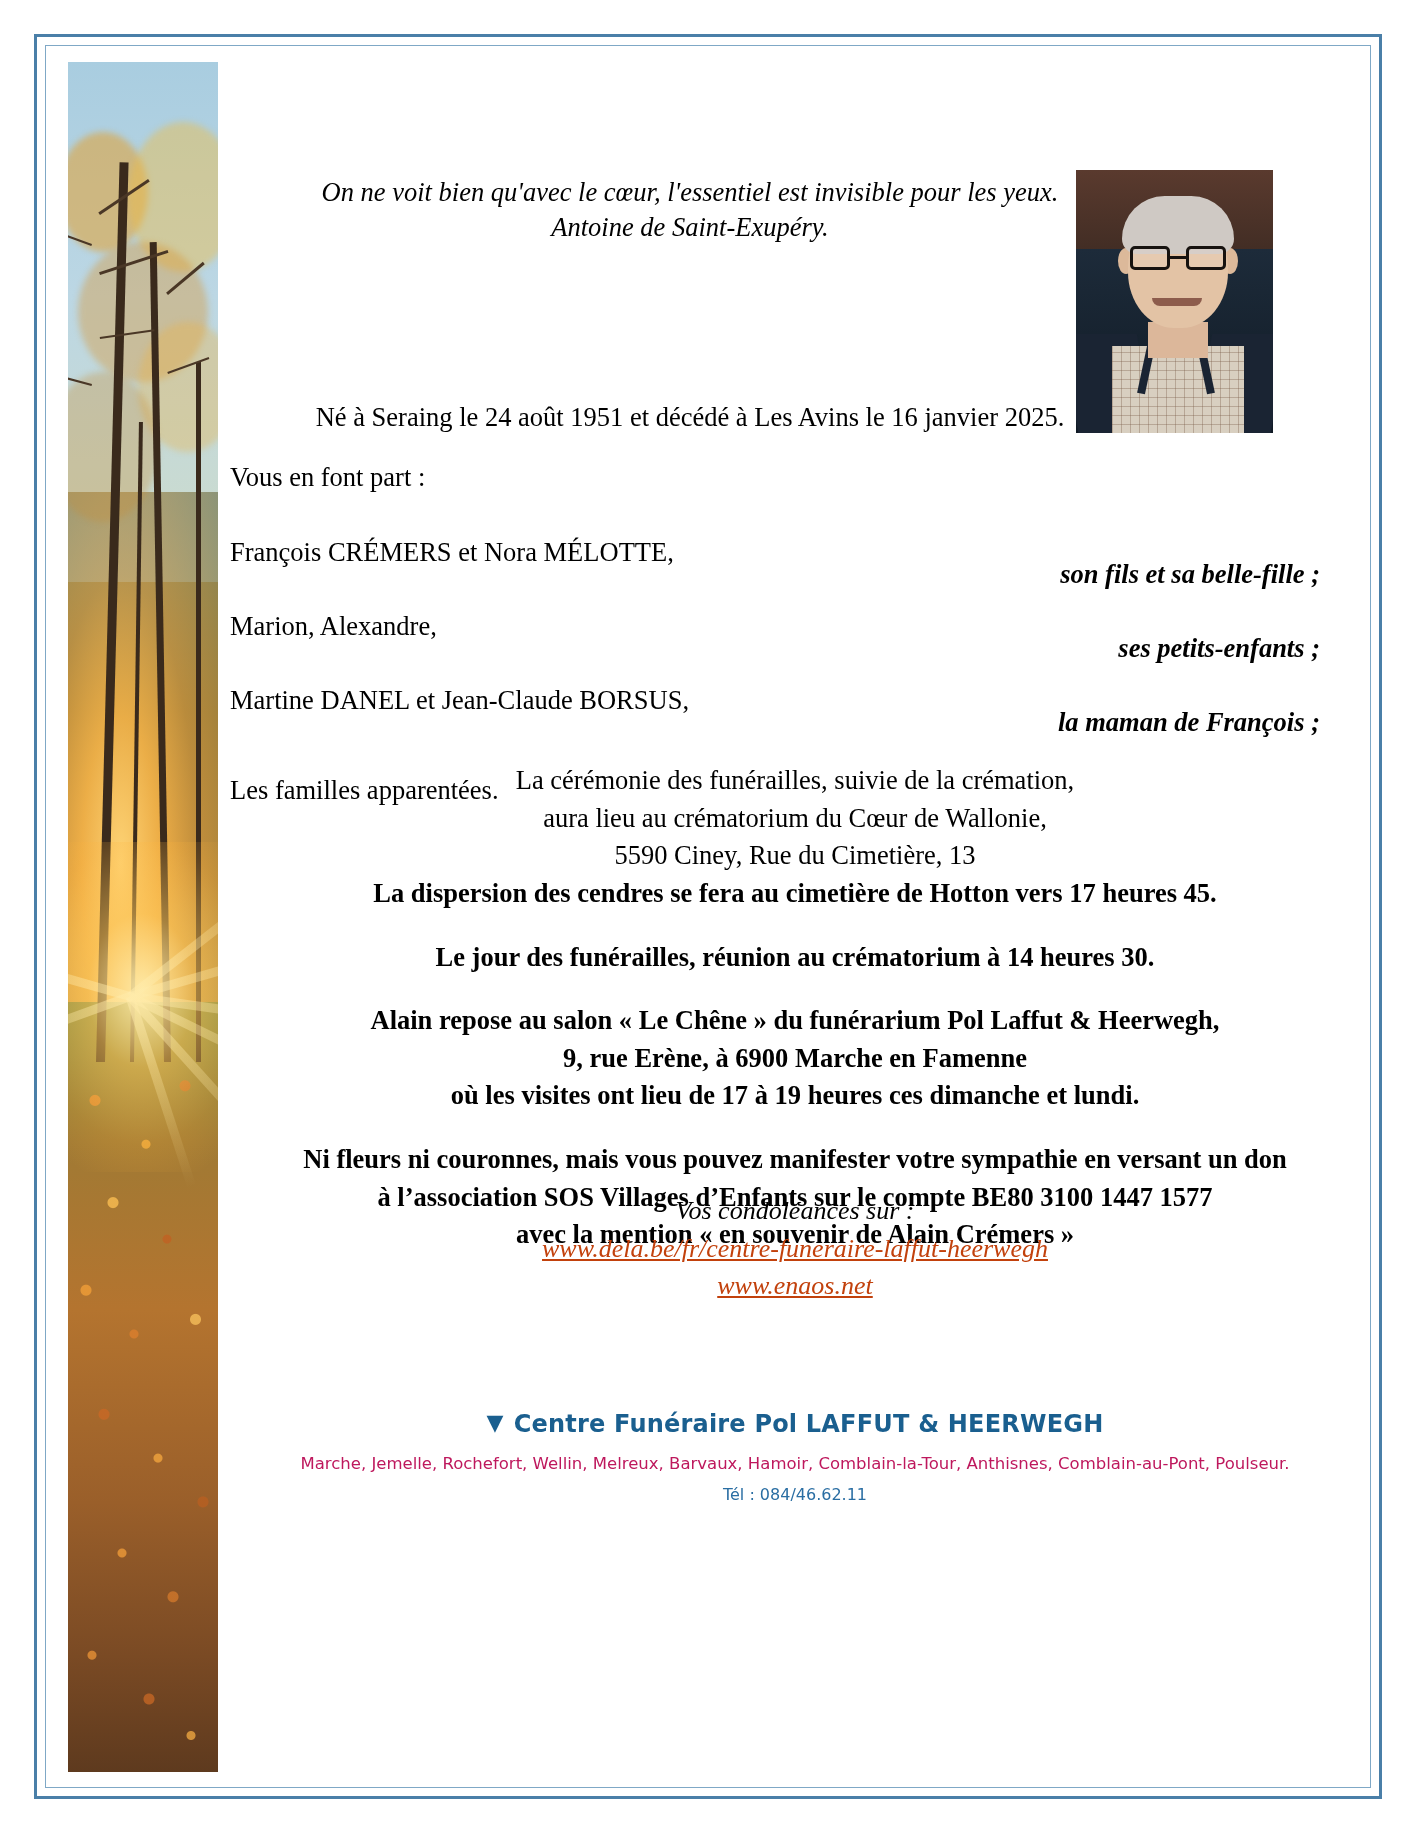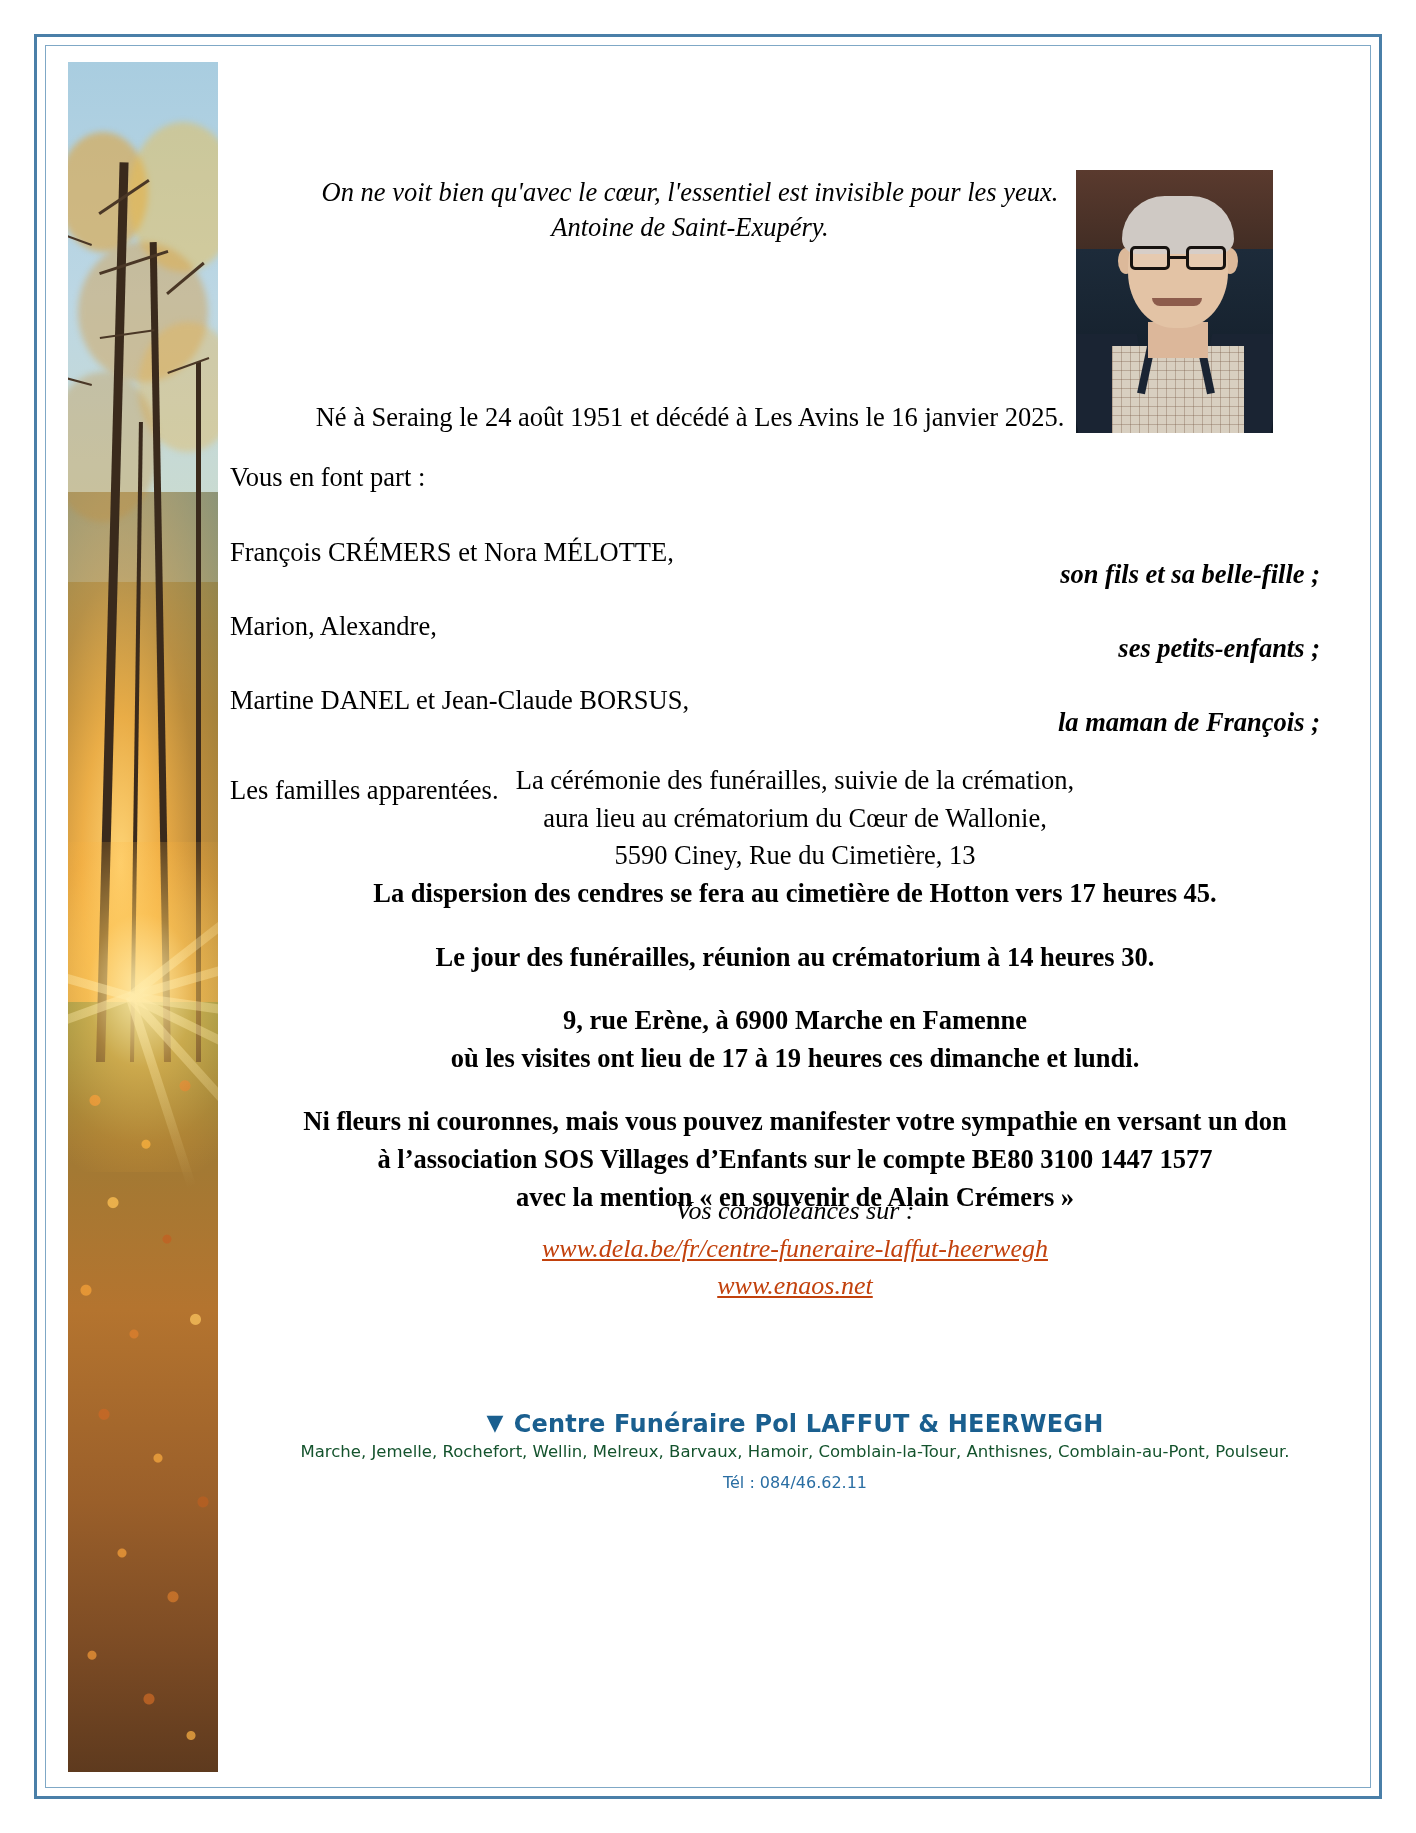--- a/index.html
+++ b/index.html
@@ -267,22 +267,22 @@
     letter-spacing: 0.2px;
   }
   .footer .tri {
     display: inline-block;
     margin-right: 10px;
     color: #1a5f8f;
     font-size: 22px;
     vertical-align: 2px;
   }
   .footer .fcities {
-    margin-top: 4px;
-    color: #14532d;
+    margin-top: 16px;
+    color: #be185d;
     font-size: 16.5px;
   }
   .footer .ftel {
     margin-top: 12px;
     color: #2a6ea3;
     font-size: 16px;
   }
 </style>
 </head>
 <body>
@@ -386,20 +386,21 @@
     </div>
 
     <div class="ceremony">
       <div>La cérémonie des funérailles, suivie de la crémation,</div>
       <div>aura lieu au crématorium du Cœur de Wallonie,</div>
       <div>5590 Ciney, Rue du Cimetière, 13</div>
       <div class="b">La dispersion des cendres se fera au cimetière de Hotton vers 17 heures 45.</div>
       <div class="gap"></div>
       <div class="b">Le jour des funérailles, réunion au crématorium à 14 heures 30.</div>
       <div class="gap"></div>
+      <div class="b">Alain repose au salon « Le Chêne » du funérarium Pol Laffut &amp; Heerwegh,</div>
       <div class="b">9, rue Erène, à 6900 Marche en Famenne</div>
       <div class="b">où les visites ont lieu de 17 à 19 heures ces dimanche et lundi.</div>
       <div class="gap"></div>
       <div class="b">Ni fleurs ni couronnes, mais vous pouvez manifester votre sympathie en versant un don</div>
       <div class="b">à l’association SOS Villages d’Enfants sur le compte BE80 3100 1447 1577</div>
       <div class="b">avec la mention « en souvenir de Alain Crémers »</div>
     </div>
 
     <div class="condol">
       <div>Vos condoléances sur :</div>

